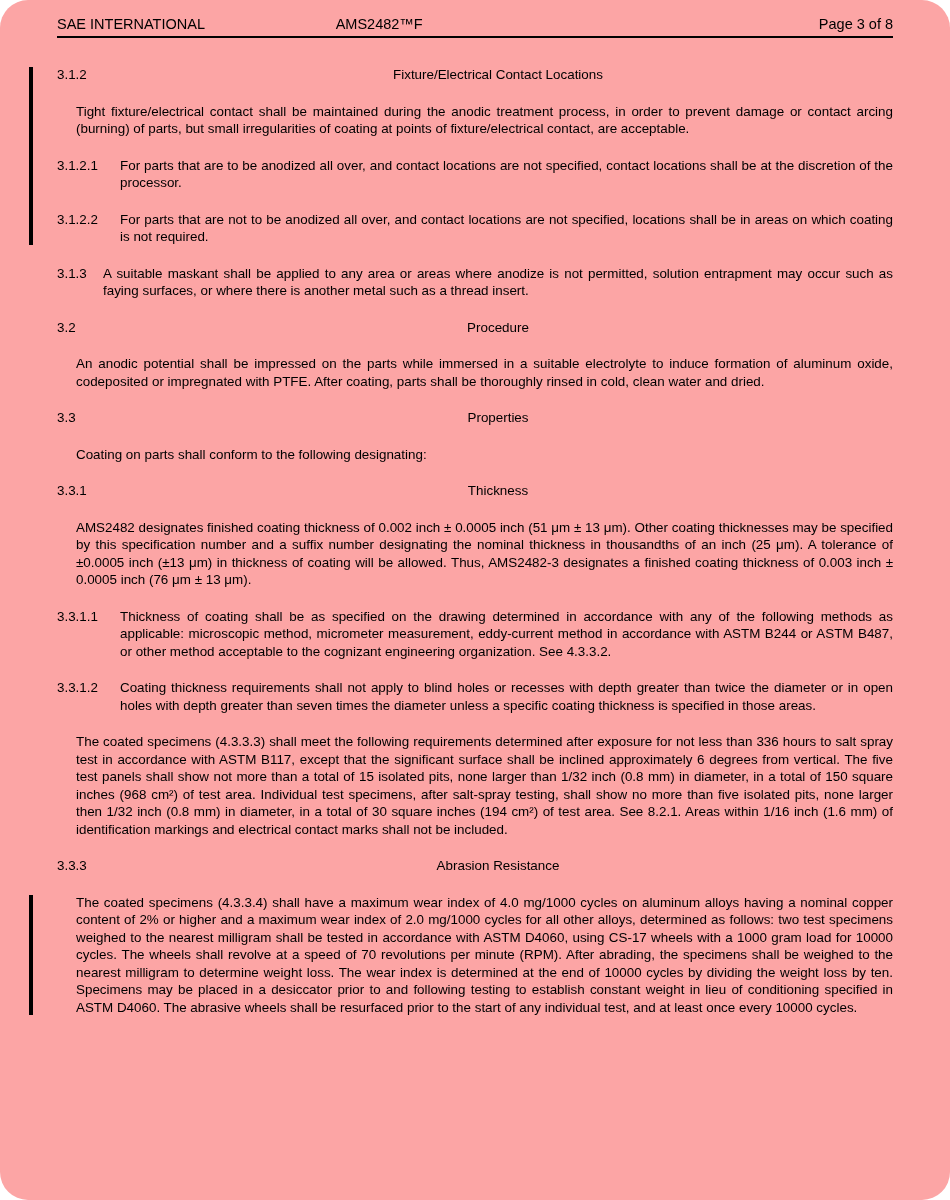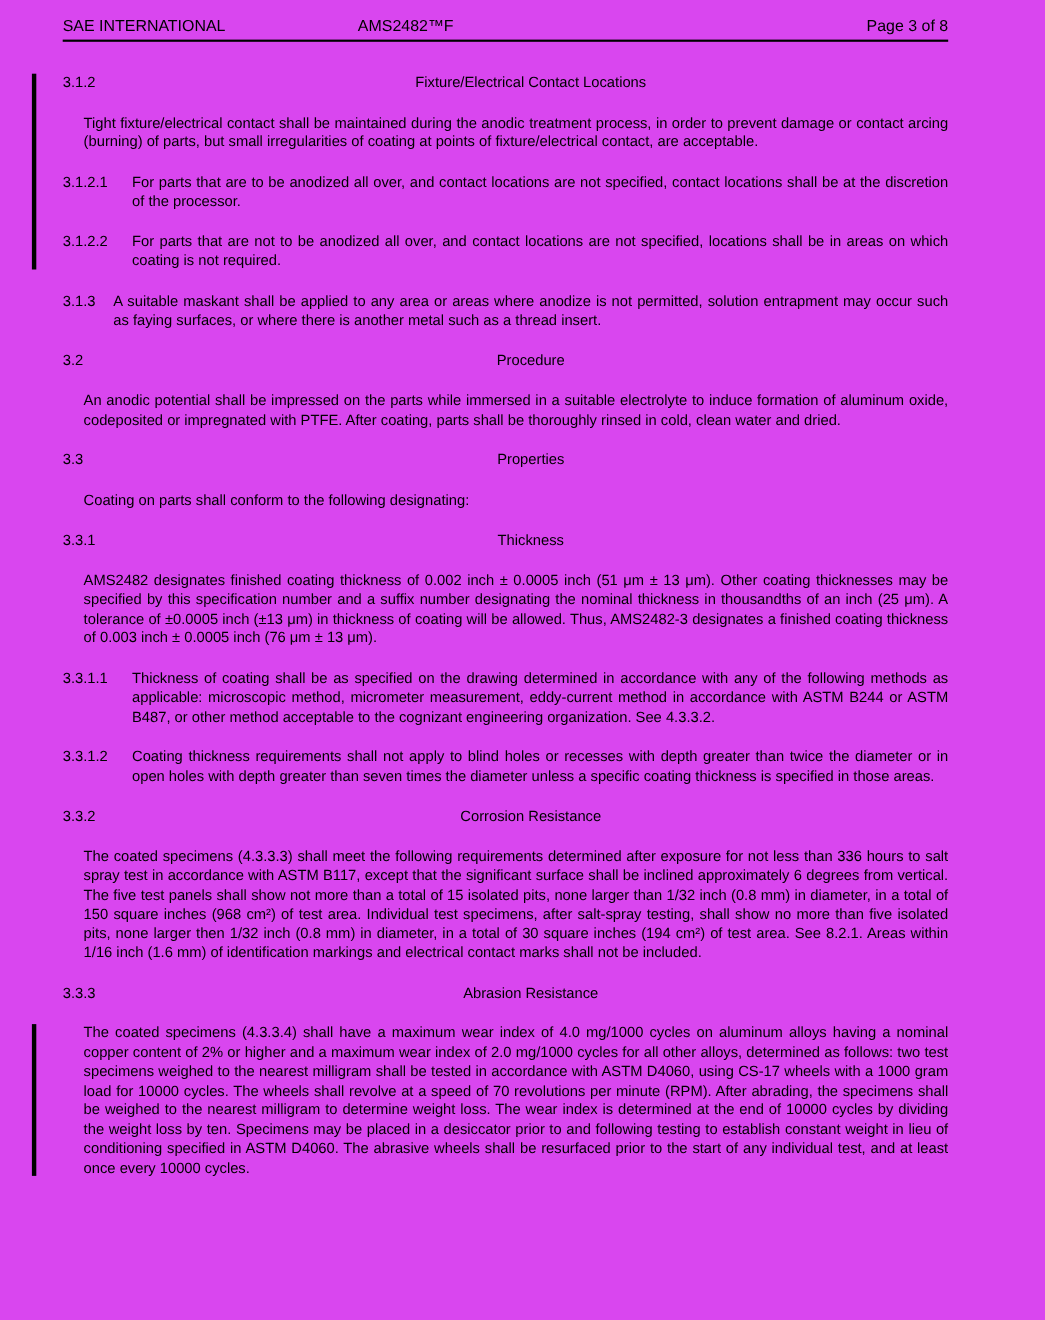--- a/index.html
+++ b/index.html
@@ -5,22 +5,23 @@
   * { margin: 0; padding: 0; box-sizing: border-box; }
   html, body { background: #ffffff; }
   body {
     width: 950px; height: 1200px;
     font-family: "Liberation Sans", "DejaVu Sans", sans-serif;
     color: #000000;
     overflow: hidden;
   }
   .page {
     width: 950px; height: 1200px;
-    padding: 16px 88px 0 57px;
-    background: #d946ef;
+    padding: 16px 57px 0 57px;
+    background: #fca5a5;
+    border-radius: 28px;
   }
   
   .hdr {
     display: flex;
     align-items: baseline;
     border-bottom: 2px solid #000;
     padding-bottom: 4px;
     font-size: 14.5px;
     margin-bottom: 28px;
   }
@@ -108,24 +109,20 @@
 
     <div class="block item l4">
       <span class="num">3.3.1.1</span>
       <span class="body">Thickness of coating shall be as specified on the drawing determined in accordance with any of the following methods as applicable: microscopic method, micrometer measurement, eddy-current method in accordance with ASTM B244 or ASTM B487, or other method acceptable to the cognizant engineering organization. See 4.3.3.2.</span>
     </div>
     <div class="block item l4">
       <span class="num">3.3.1.2</span>
       <span class="body">Coating thickness requirements shall not apply to blind holes or recesses with depth greater than twice the diameter or in open holes with depth greater than seven times the diameter unless a specific coating thickness is specified in those areas.</span>
     </div>
 
-    <div class="block item head">
-      <span class="num">3.3.2</span>
-      <span class="body">Corrosion Resistance</span>
-    </div>
     <p class="block para">The coated specimens (4.3.3.3) shall meet the following requirements determined after exposure for not less than 336 hours to salt spray test in accordance with ASTM B117, except that the significant surface shall be inclined approximately 6 degrees from vertical. The five test panels shall show not more than a total of 15 isolated pits, none larger than 1/32 inch (0.8 mm) in diameter, in a total of 150 square inches (968 cm²) of test area. Individual test specimens, after salt-spray testing, shall show no more than five isolated pits, none larger then 1/32 inch (0.8 mm) in diameter, in a total of 30 square inches (194 cm²) of test area. See 8.2.1. Areas within 1/16 inch (1.6 mm) of identification markings and electrical contact marks shall not be included.</p>
 
     <div class="block item head">
       <span class="num">3.3.3</span>
       <span class="body">Abrasion Resistance</span>
     </div>
 
     <div class="cbar">
       <p class="block para">The coated specimens (4.3.3.4) shall have a maximum wear index of 4.0 mg/1000 cycles on aluminum alloys having a nominal copper content of 2% or higher and a maximum wear index of 2.0 mg/1000 cycles for all other alloys, determined as follows: two test specimens weighed to the nearest milligram shall be tested in accordance with ASTM D4060, using CS-17 wheels with a 1000 gram load for 10000 cycles. The wheels shall revolve at a speed of 70 revolutions per minute (RPM). After abrading, the specimens shall be weighed to the nearest milligram to determine weight loss. The wear index is determined at the end of 10000 cycles by dividing the weight loss by ten. Specimens may be placed in a desiccator prior to and following testing to establish constant weight in lieu of conditioning specified in ASTM D4060. The abrasive wheels shall be resurfaced prior to the start of any individual test, and at least once every 10000 cycles.</p>
     </div>

